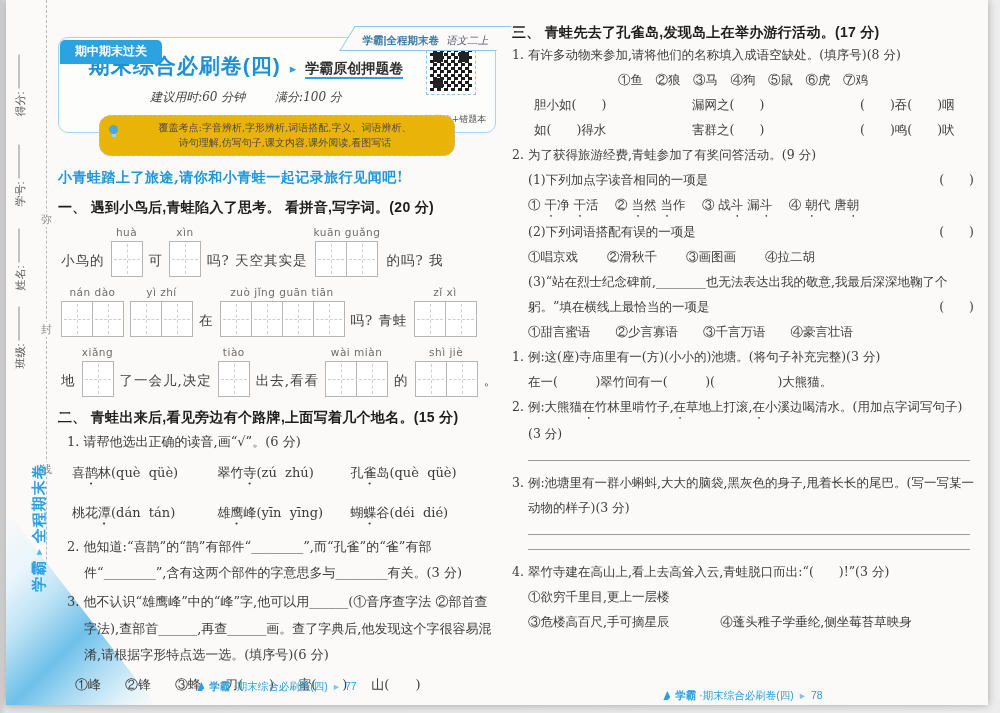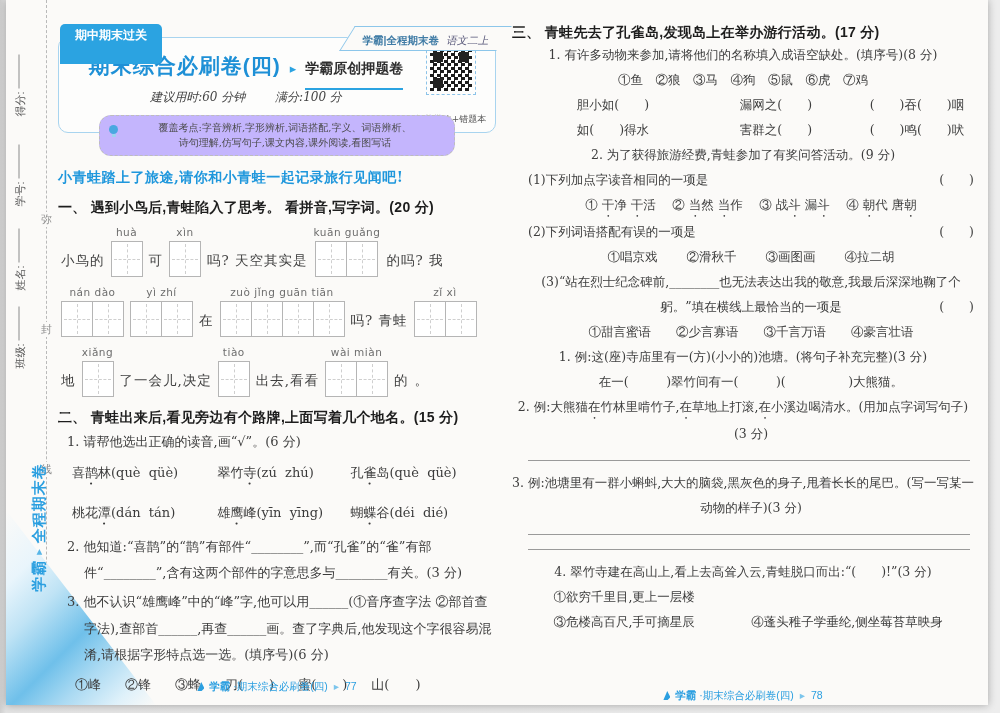--- a/index.html
+++ b/index.html
@@ -22,42 +22,42 @@
   .seal-chars .seal-char:nth-child(3){top:462px;}
   .ribbon-text{position:absolute;left:-62px;top:518px;width:190px;text-align:center;transform:rotate(-90deg);white-space:nowrap;font-family:"Liberation Sans",sans-serif;font-weight:bold;font-size:15px;color:#2b9fe0;letter-spacing:1px;}
   .ribbon-text .rb-arrow{font-size:10px;vertical-align:2px;color:#57b6e8;}
   .corner-deco{position:absolute;left:0;bottom:0;width:150px;height:195px;clip-path:polygon(0 0,0 100%,100% 100%);background:linear-gradient(135deg,#fbfaf8 0%,#e9f5fc 22%,#bfe3f5 38%,#6fc0ea 58%,#a9d9f2 72%,#dff1fa 88%,#fbfaf8 100%);}
 
   
   .page-left{position:absolute;left:52px;top:24px;width:438px;}
   .page-right{position:absolute;left:506px;top:18px;width:462px;}
 
   
-  .corner-tab{position:absolute;left:2px;top:0;background:#2ba3e1;color:#fff;font-family:"Liberation Sans",sans-serif;font-weight:bold;font-size:12px;padding:3px 15px 20px;border-radius:5px 5px 5px 0;z-index:3;}
+  .corner-tab{position:absolute;left:2px;top:16px;background:#2ba3e1;color:#fff;font-family:"Liberation Sans",sans-serif;font-weight:bold;font-size:12px;padding:3px 15px 4px;border-radius:5px 5px 5px 0;z-index:3;}
   .edition-tab{position:absolute;right:-8px;top:2px;border:1.5px solid #8cc6ea;border-right:none;padding:2px 14px 2px 16px;transform:skewX(-32deg);background:#fbfaf8;z-index:2;}
   .edition-tab .inner{display:inline-block;transform:skewX(32deg);font-size:10.5px;color:#3e6c8f;white-space:nowrap;}
   .edition-tab .ed-brand{font-family:"Liberation Sans",sans-serif;font-weight:bold;color:#3f7ba5;}
   .edition-tab .ed-subject{font-style:italic;color:#557;margin-left:4px;}
 
   .title-box{position:relative;margin-top:13px;border:1.5px solid #a8d4ef;border-radius:10px;min-height:92px;padding:14px 86px 26px 24px;box-sizing:border-box;background:#fdfdfc;}
   .title-line{text-align:center;white-space:nowrap;}
   .main-title{font-family:"Liberation Sans",sans-serif;font-weight:bold;font-size:21px;color:#1e90d6;letter-spacing:1px;}
   .title-arrow{color:#2ba3e1;font-size:13px;margin:0 4px;}
-  .title-badge{font-family:"Liberation Sans",sans-serif;font-weight:bold;font-size:14px;color:#2f2f2f;border-bottom:2px solid #2ba3e1;padding-bottom:12px;}
+  .title-badge{font-family:"Liberation Sans",sans-serif;font-weight:bold;font-size:14px;color:#2f2f2f;border-bottom:2px solid #2ba3e1;padding-bottom:1px;}
   .meta-line{text-align:center;font-size:12px;font-style:italic;color:#444;margin-top:9px;}
   .meta-line .sep{display:inline-block;width:26px;}
   .qr-block{position:absolute;right:8px;top:7px;width:72px;text-align:center;}
   .qr{display:inline-block;width:42px;height:42px;border:1px dashed #8cc3e8;padding:3px;background:
       linear-gradient(#222,#222) 3px 3px/10px 10px no-repeat,
       linear-gradient(#222,#222) calc(100% - 3px) 3px/10px 10px no-repeat,
       linear-gradient(#222,#222) 3px calc(100% - 3px)/10px 10px no-repeat,
       repeating-conic-gradient(#1d1d1d 0 25%,#fff 0 50%) 0 0/7px 7px;
       background-origin:content-box;background-clip:content-box;}
   .qr-caption{font-size:9px;color:#555;margin-top:14px;white-space:nowrap;}
-  .tip-box{position:absolute;left:50%;transform:translateX(-50%);bottom:-24px;width:318px;background:#c4b5fd;border:1px dashed #bdbdbd;border-radius:12px;padding:4px 10px 5px 26px;font-size:10px;line-height:1.5;color:#4a4a4a;text-align:center;}
+  .tip-box{position:absolute;left:50%;transform:translateX(-50%);bottom:-24px;width:318px;background:#eab308;border:1px dashed #bdbdbd;border-radius:12px;padding:4px 10px 5px 26px;font-size:10px;line-height:1.5;color:#4a4a4a;text-align:center;}
   .bulb-icon{position:absolute;left:9px;top:9px;width:9px;height:9px;border-radius:50%;background:#4aa8e0;}
   .bulb-icon::after{content:"";position:absolute;left:2.5px;top:9px;width:4px;height:3px;background:#9ed2ef;}
 
   .intro{margin-top:36px;font-weight:bold;font-size:14px;color:#1f97dc;letter-spacing:.5px;}
   .sec-title{font-family:"Liberation Sans",sans-serif;font-weight:bold;font-size:14px;color:#1d1d1d;margin-top:12px;letter-spacing:.3px;}
 
   
   .prow{display:flex;align-items:flex-end;margin-top:9px;}
   .prow-text{font-size:13.5px;color:#3f3f3f;padding:0 3px 7px;white-space:nowrap;letter-spacing:1px;}
   .box-group{display:inline-flex;flex-direction:column;align-items:center;margin:0 3px;}
@@ -75,21 +75,21 @@
   .pron-grid{display:grid;grid-template-columns:1.15fr 1.05fr 1.15fr;row-gap:16px;margin-top:8px;padding-left:14px;font-size:13px;white-space:pre-wrap;}
   .opt-row{display:flex;gap:24px;padding-left:17px;font-size:13px;margin-top:7px;white-space:pre-wrap;}
 
   .footer{position:absolute;left:0;width:100%;text-align:center;font-family:"Liberation Sans",sans-serif;font-size:10.5px;color:#2b9fe0;}
   .footer-left{bottom:11px;}
   .logo-icon{display:inline-block;width:7px;height:9px;background:#2b9fe0;clip-path:polygon(0 100%,55% 0,100% 70%,60% 100%);margin-right:2px;vertical-align:-1px;}
   .footer .brand{font-weight:bold;}
   .footer .arrow{color:#7cc5ec;margin:0 3px;}
 
   
-  .rline{font-size:12.5px;line-height:25px;color:#3d3d3d;text-align:center;}
+  .rline{font-size:12.5px;line-height:25px;color:#3d3d3d;}
   .rq{padding-left:16px;text-indent:-16px;}
   .stem-flex{display:flex;justify-content:space-between;padding-left:16px;}
   .bracket{color:#3d3d3d;white-space:pre;}
   .center{text-align:center;}
   .idiom-grid{display:grid;grid-template-columns:158px 168px 1fr;padding-left:22px;white-space:pre-wrap;}
   .stem-rel{position:relative;padding-left:16px;}
   .stem-rel .bracket{position:absolute;right:0;bottom:0;}
   .opt-line{padding-left:16px;white-space:pre-wrap;}
   .ans-line{height:0;border-bottom:1px solid #9a9a9a;margin:14px 4px 9px 16px;}
   .q4-grid{display:grid;grid-template-columns:1fr 1.32fr;padding-left:16px;white-space:pre-wrap;}
@@ -232,20 +232,27 @@
           </span>
           <span class="prow-text">出去,看看</span>
           <span class="box-group">
             <span class="pinyin">wài miàn</span>
             <span class="cells">
               <span class="cell"></span>
               <span class="cell"></span>
             </span>
           </span>
           <span class="prow-text">的</span>
+          <span class="box-group">
+            <span class="pinyin">shì jiè</span>
+            <span class="cells">
+              <span class="cell"></span>
+              <span class="cell"></span>
+            </span>
+          </span>
           <span class="prow-text">。</span>
         </div>
 
       <div class="sec-title">二、 青蛙出来后,看见旁边有个路牌,上面写着几个地名。(15 分)</div>
       <div class="q q-tight">1. 请帮他选出正确的读音,画“√”。(6 分)</div>
       <div class="pron-grid"><span class="pron-item"><span>喜</span><span class="dot">鹊</span><span>林(què  qüè)</span></span><span class="pron-item"><span>翠竹</span><span class="dot">寺</span><span>(zú  zhú)</span></span><span class="pron-item"><span>孔</span><span class="dot">雀</span><span>岛(què  qüè)</span></span><span class="pron-item"><span>桃花</span><span class="dot">潭</span><span>(dán  tán)</span></span><span class="pron-item"><span>雄</span><span class="dot">鹰</span><span>峰(yīn  yīng)</span></span><span class="pron-item"><span>蝴</span><span class="dot">蝶</span><span>谷(déi  dié)</span></span></div>
       <div class="q">2. 他知道:“喜鹊”的“鹊”有部件“________”,而“孔雀”的“雀”有部件“________”,含有这两个部件的字意思多与________有关。(3 分)</div>
       <div class="q q-tight">3. 他不认识“雄鹰峰”中的“峰”字,他可以用______(①音序查字法 ②部首查字法),查部首______,再查______画。查了字典后,他发现这个字很容易混淆,请根据字形特点选一选。(填序号)(6 分)</div>
       <div class="opt-row"><span class="opt">①峰</span><span class="opt">②锋</span><span class="opt">③蜂</span><span class="opt">刀(　　)</span><span class="opt">蜜(　　)</span><span class="opt">山(　　)</span></div>
     </div>

